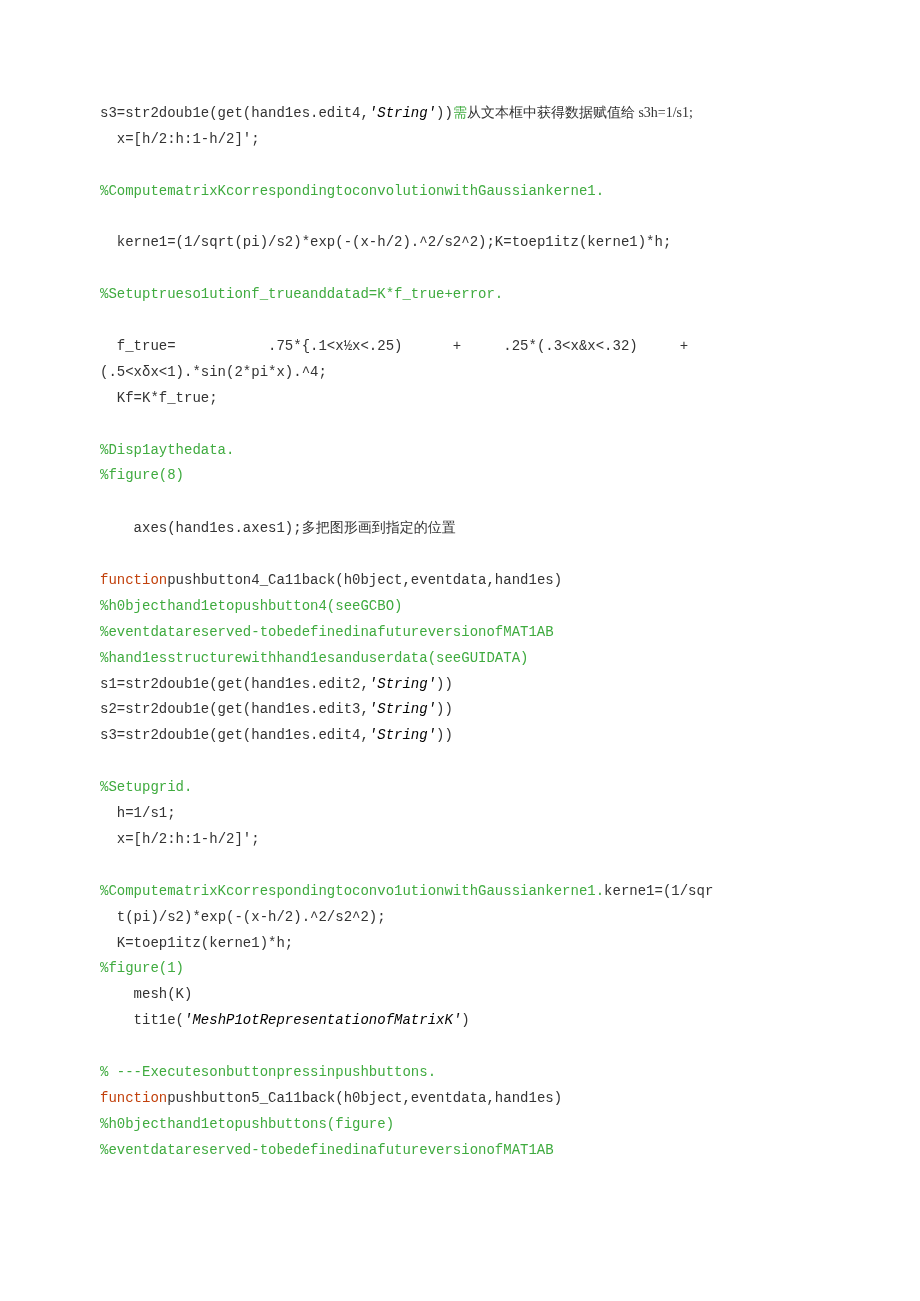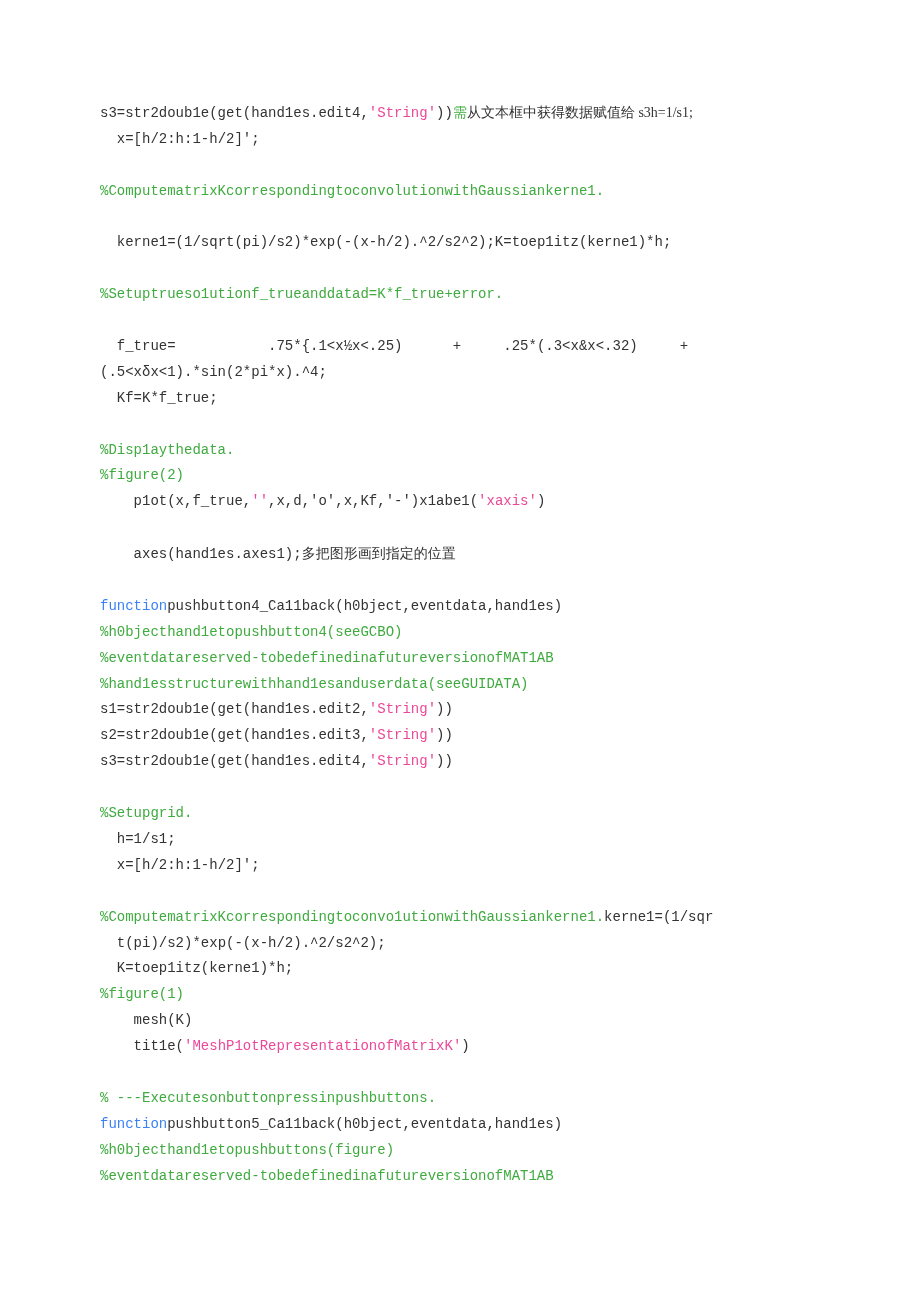--- a/index.html
+++ b/index.html
@@ -8,22 +8,22 @@
     padding: 100px 60px 60px 100px;
     font-family: "Courier New", Courier, monospace;
     font-size: 14px;
     line-height: 1.85;
     color: #333333;
     width: 920px;
     box-sizing: border-box;
   }
   .line { white-space: pre-wrap; word-break: break-all; }
   .comment { color: #3fab3f; }
-  .str { color: #ec4899; }
-  .kw { color: #3b82f6; margin-top: 36px; }
+  .str { color: #000000; font-style: italic; }
+  .kw { color: #c2410c; margin-top: 36px; }
   .cn { font-family: "SimSun", "Microsoft YaHei", serif; }
   .blank { height: 1.85em; }
 </style>
 </head>
 <body>
 
 <div id="code-container">
     <div class="line"><span>s3=str2doub1e(get(hand1es.edit4,</span><span class="str">'String'</span><span>))</span><span class="comment cn">需</span><span class="cn">从文本框中获得数据赋值给 s3h=1/s1;</span></div>
     <div class="line"><span>  x=[h/2:h:1-h/2]';</span></div>
     <div class="blank"></div>
@@ -31,22 +31,21 @@
     <div class="blank"></div>
     <div class="line"><span>  kerne1=(1/sqrt(pi)/s2)*exp(-(x-h/2).^2/s2^2);K=toep1itz(kerne1)*h;</span></div>
     <div class="blank"></div>
     <div class="line"><span class="comment">%Setuptrueso1utionf_trueanddatad=K*f_true+error.</span></div>
     <div class="blank"></div>
     <div class="line"><span>  f_true=           .75*{.1&lt;x½x&lt;.25)      +     .25*(.3&lt;x&amp;x&lt;.32)     +</span></div>
     <div class="line"><span>(.5&lt;xδx&lt;1).*sin(2*pi*x).^4;</span></div>
     <div class="line"><span>  Kf=K*f_true;</span></div>
     <div class="blank"></div>
     <div class="line"><span class="comment">%Disp1aythedata.</span></div>
-    <div class="line"><span class="comment">%figure(2)</span></div>
-    <div class="line"><span>    p1ot(x,f_true,</span><span class="str">''</span><span>,x,d,'o',x,Kf,'-')x1abe1(</span><span class="str">'xaxis'</span><span>)</span></div>
+    <div class="line"><span class="comment">%figure(8)</span></div>
     <div class="blank"></div>
     <div class="line"><span>    axes(hand1es.axes1);</span><span class="cn">多把图形画到指定的位置</span></div>
     <div class="blank"></div>
     <div class="line"><span class="kw">function</span><span>pushbutton4_Ca11back(h0bject,eventdata,hand1es)</span></div>
     <div class="line"><span class="comment">%h0bjecthand1etopushbutton4(seeGCBO)</span></div>
     <div class="line"><span class="comment">%eventdatareserved-tobedefinedinafutureversionofMAT1AB</span></div>
     <div class="line"><span class="comment">%hand1esstructurewithhand1esanduserdata(seeGUIDATA)</span></div>
     <div class="line"><span>s1=str2doub1e(get(hand1es.edit2,</span><span class="str">'String'</span><span>))</span></div>
     <div class="line"><span>s2=str2doub1e(get(hand1es.edit3,</span><span class="str">'String'</span><span>))</span></div>
     <div class="line"><span>s3=str2doub1e(get(hand1es.edit4,</span><span class="str">'String'</span><span>))</span></div>

